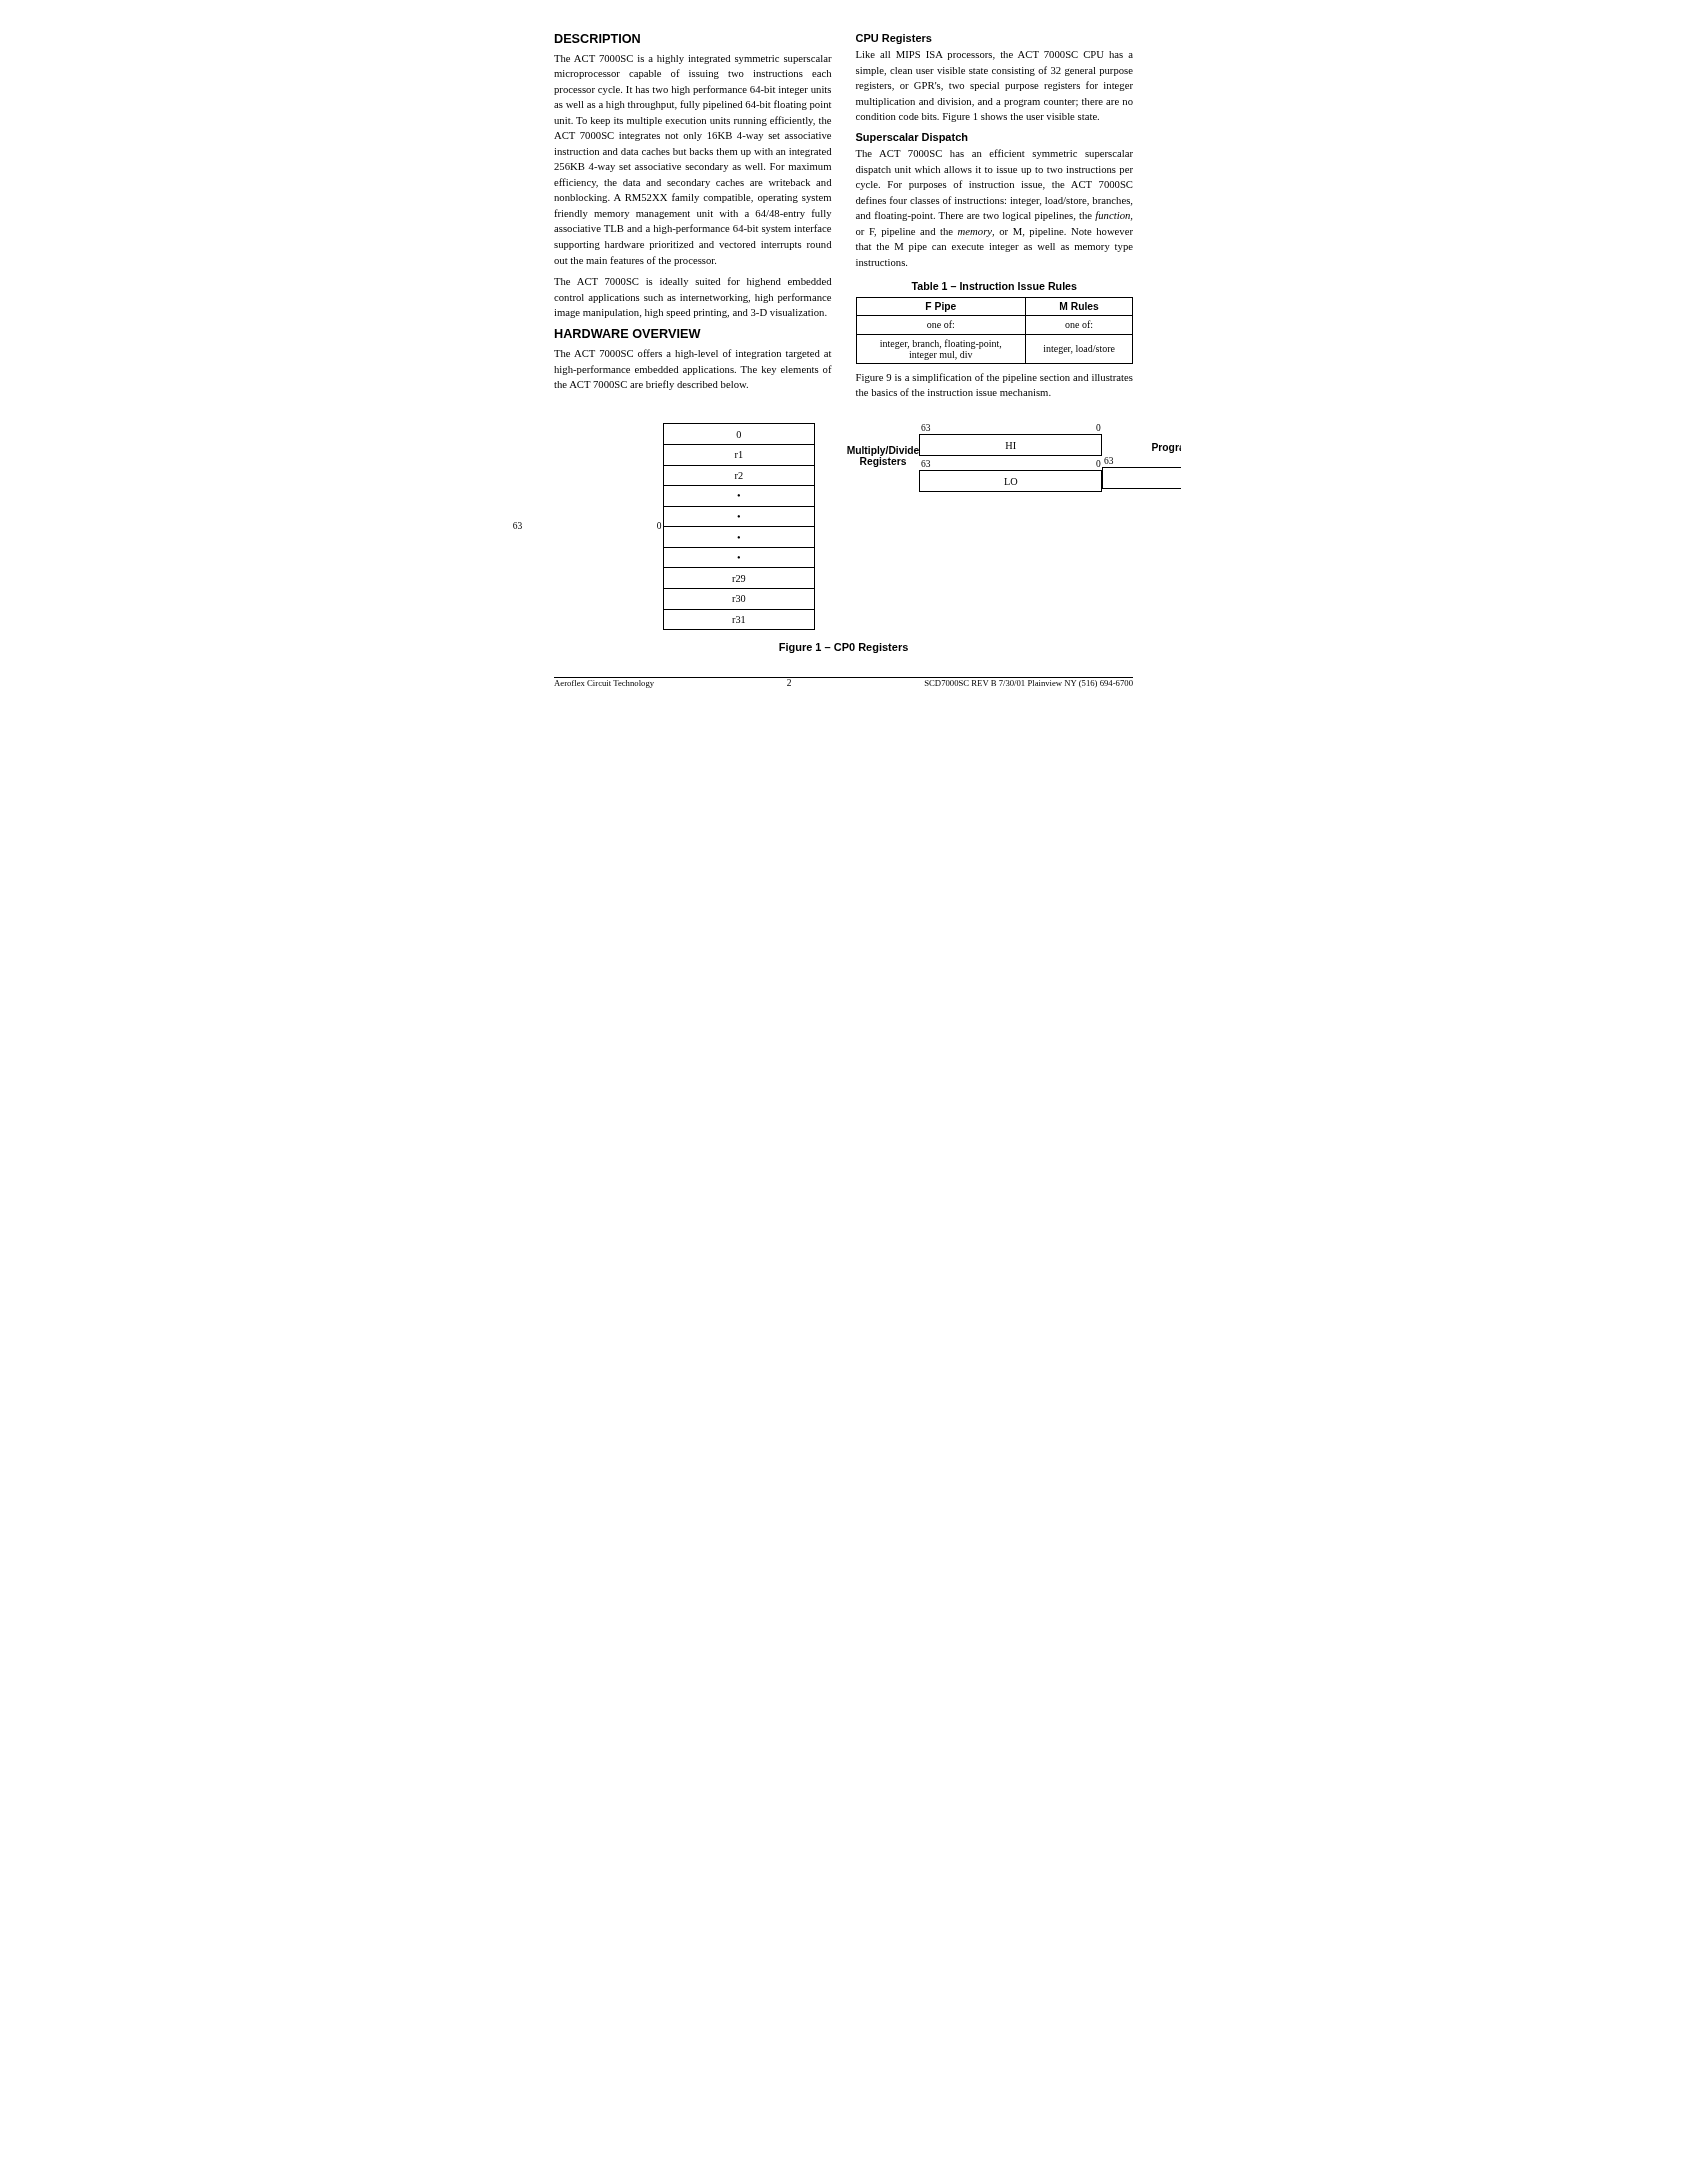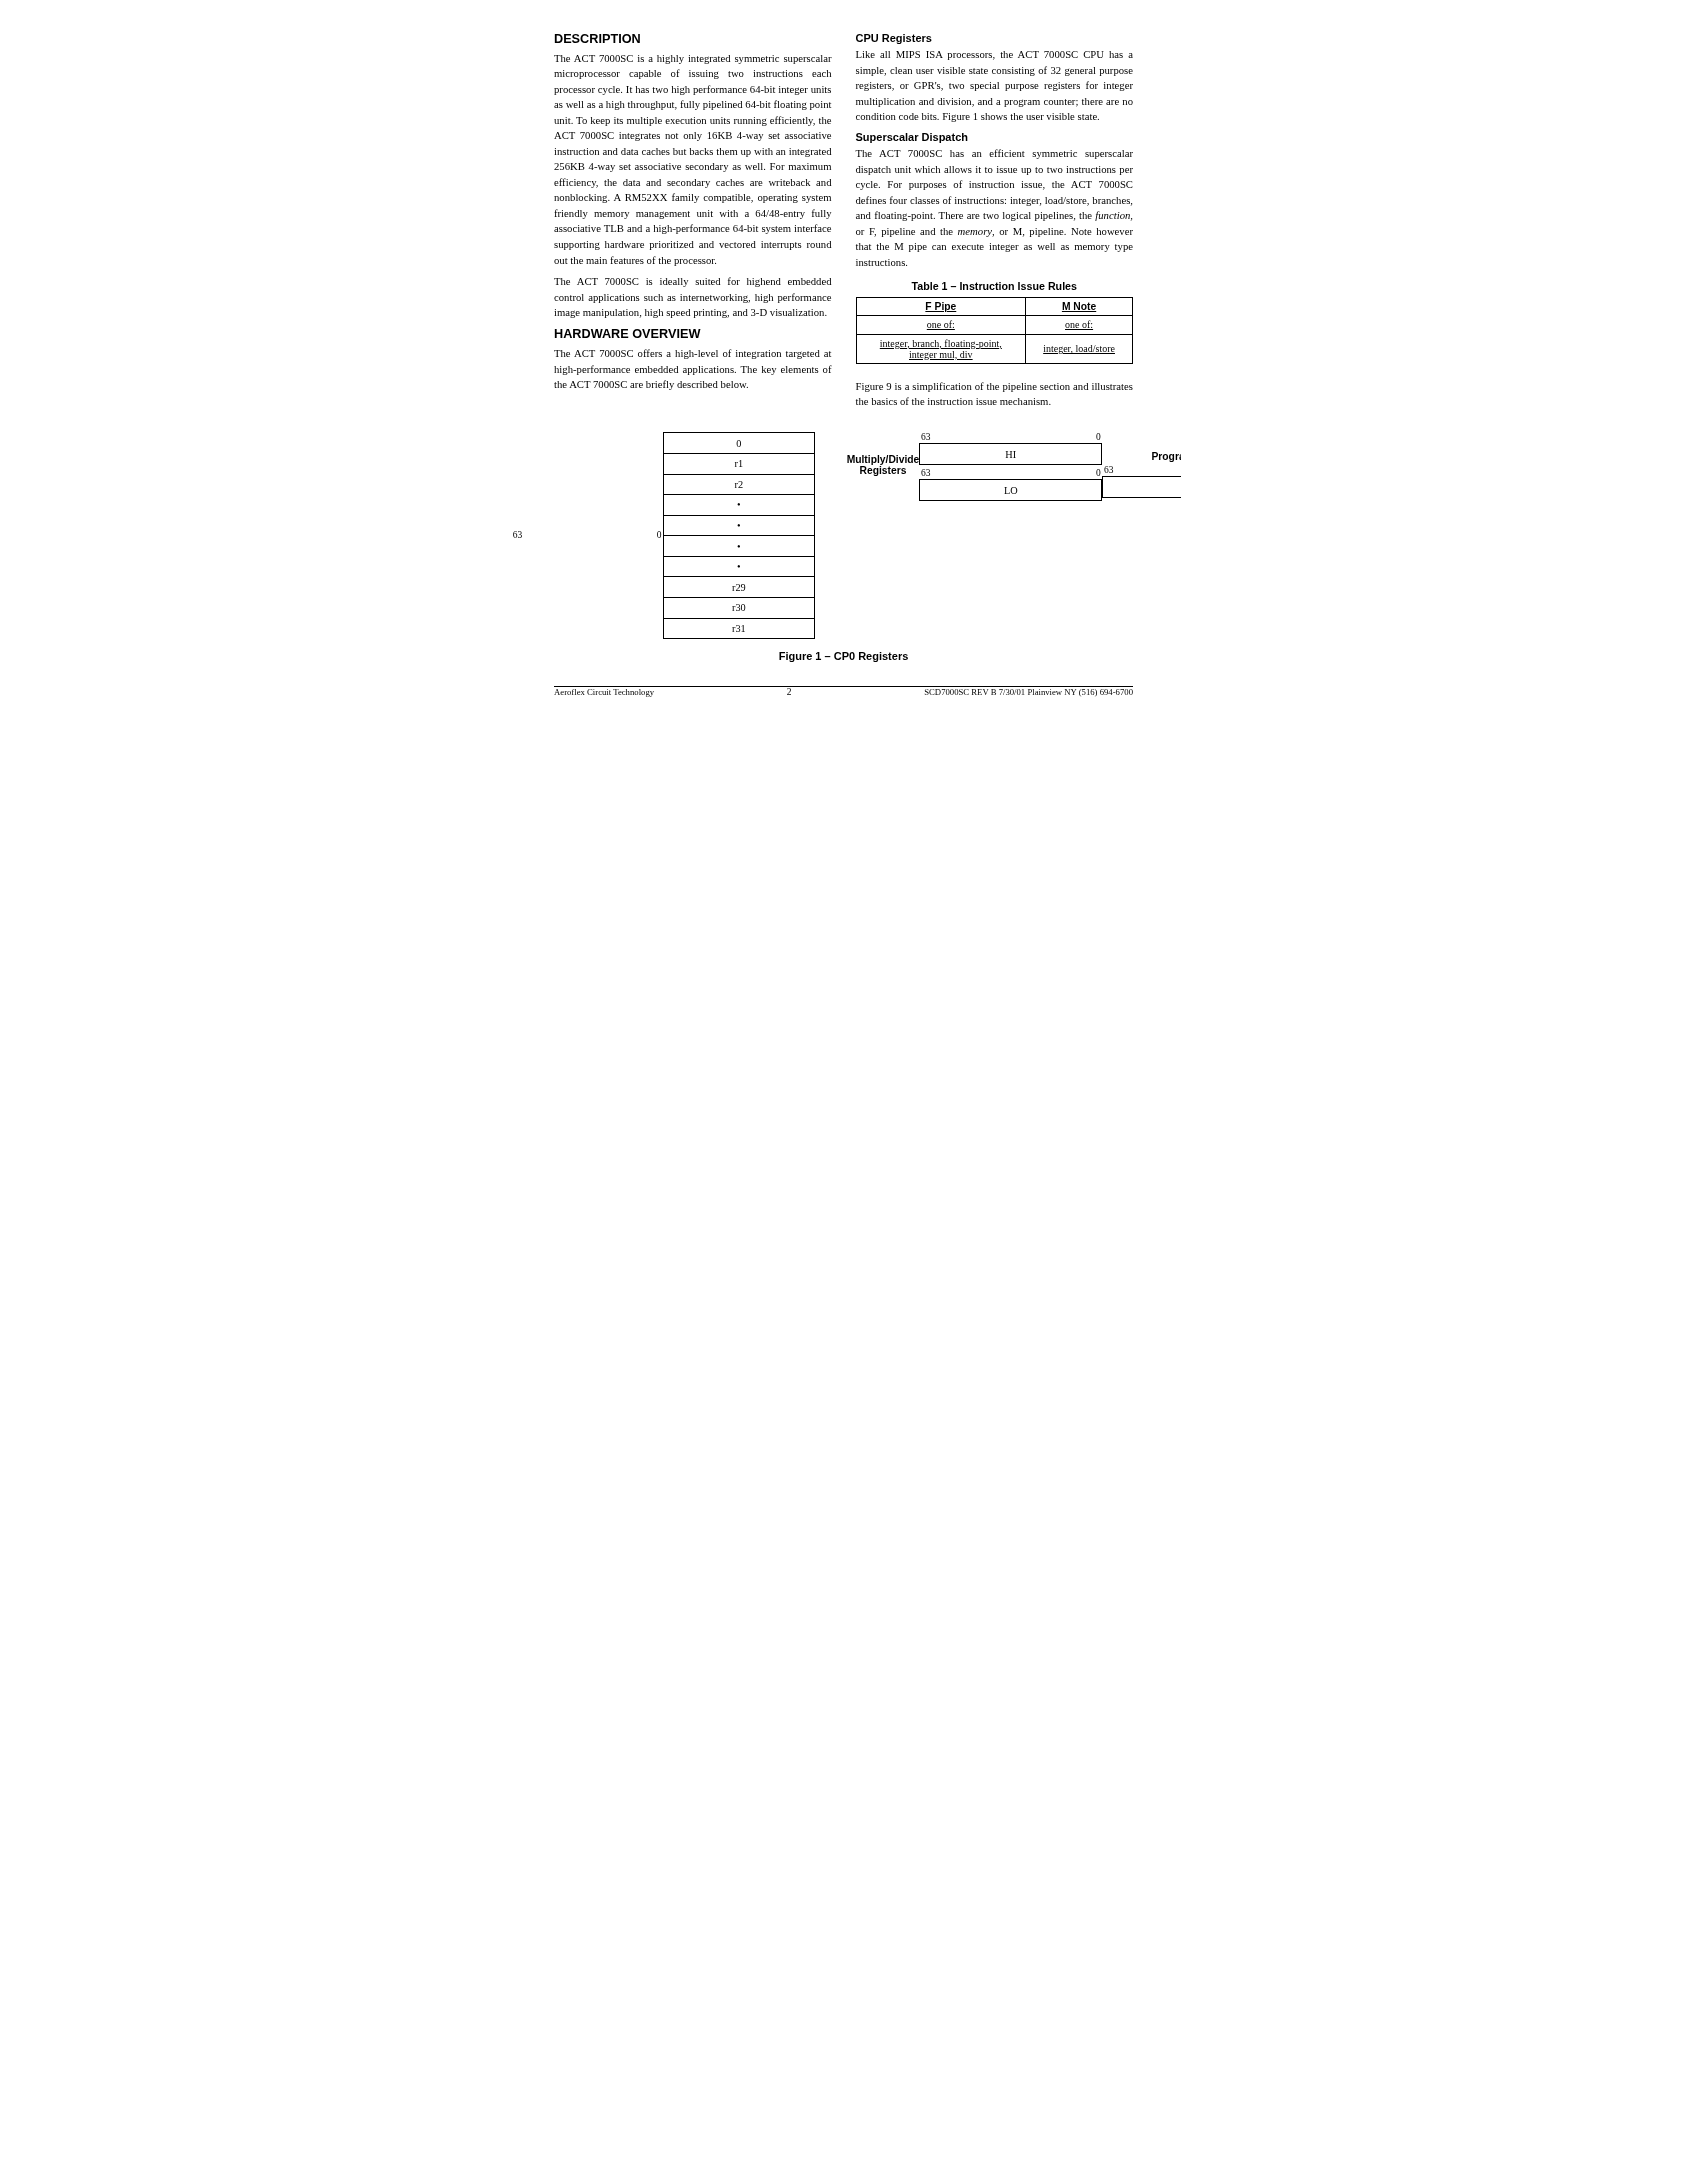--- a/index.html
+++ b/index.html
@@ -53,22 +53,21 @@
       text-align: center;
       font-weight: bold;
       font-size: 10.7px;
       margin: 9.5px 0 4.8px 0;
       font-family: Arial, Helvetica, sans-serif;
     }
     .instruction-table {
       width: 100%;
       border-collapse: collapse;
       font-size: 10.3px;
-      margin-bottom: 15px;
-      text-decoration: underline;
+      margin-bottom: 6px;
     }
     .instruction-table th {
       border: 0.8px solid #000;
       padding: 3.2px 6.4px;
       font-weight: bold;
       text-align: center;
       background: #fff;
       font-family: Arial, Helvetica, sans-serif;
     }
     .instruction-table td {
@@ -188,21 +187,21 @@
     <p class="body-text">Like all MIPS ISA processors, the ACT 7000SC CPU has a simple, clean user visible state consisting of 32 general purpose registers, or GPR's, two special purpose registers for integer multiplication and division, and a program counter; there are no condition code bits. Figure 1 shows the user visible state.</p>
 
     <h3 class="subsection-title">Superscalar Dispatch</h3>
     <p class="body-text">The ACT 7000SC has an efficient symmetric superscalar dispatch unit which allows it to issue up to two instructions per cycle. For purposes of instruction issue, the ACT 7000SC defines four classes of instructions: integer, load/store, branches, and floating-point. There are two logical pipelines, the <em class="italic">function</em>, or F, pipeline and the <em class="italic">memory</em>, or M, pipeline. Note however that the M pipe can execute integer as well as memory type instructions.</p>
 
     <div class="table-title">Table 1 – Instruction Issue Rules</div>
     <table class="instruction-table">
       <thead>
         <tr>
           <th>F Pipe</th>
-          <th>M Note</th>
+          <th>M Rules</th>
         </tr>
       </thead>
       <tbody>
         <tr>
           <td>one of:</td>
           <td>one of:</td>
         </tr>
         <tr>
           <td>integer, branch, floating-point,<br>integer mul, div</td>
           <td>integer, load/store</td>

